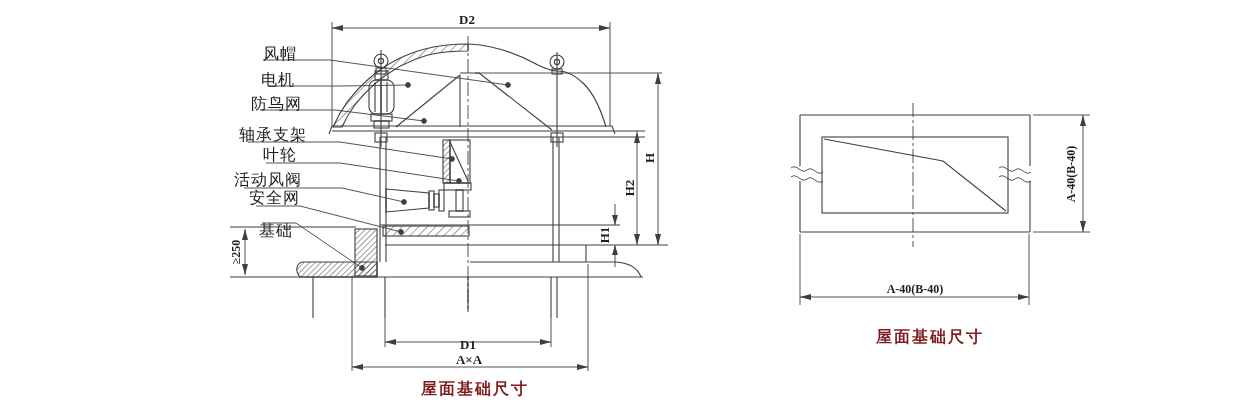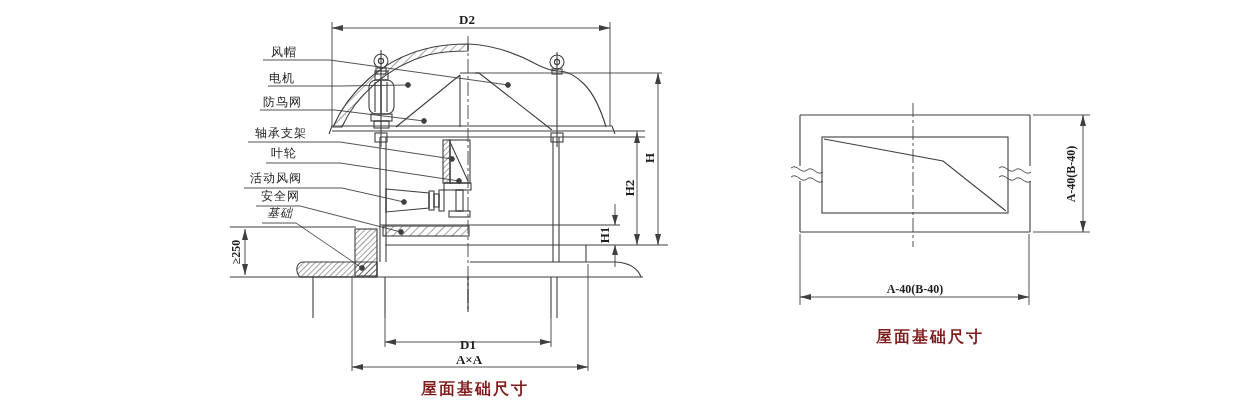--- a/index.html
+++ b/index.html
@@ -1,20 +1,20 @@
 <!DOCTYPE html>
 <html><head>
 <meta charset="utf-8">
 <style>
   html,body{margin:0;padding:0;background:#ffffff;}
   #stage{position:relative;width:1258px;height:414px;background:#ffffff;overflow:hidden;
          font-family:"Liberation Serif","DejaVu Serif",serif;}
   #stage svg{position:absolute;left:0;top:0;}
   .lbl{position:absolute;color:#1e1e1e;white-space:nowrap;line-height:1;}
-  .part{font-size:12px;letter-spacing:1px;}
+  .part{font-size:16px;letter-spacing:1px;}
   .dim{font-size:13px;font-weight:bold;}
   .dim-sm{font-size:12px;font-weight:bold;}
   .rot{transform:translate(-50%,-50%) rotate(-90deg);transform-origin:center center;}
   .ctr{transform:translate(-50%,-50%);}
   .caption{font-size:16px;font-weight:bold;letter-spacing:2px;color:#7f1d1d;}
 </style>
 </head>
 <body>
 
 <div id="stage">
@@ -174,21 +174,21 @@
     </g>
   </svg>
 
   <div class="lbl part" style="right:961px;top:46px;">风帽</div>
   <div class="lbl part" style="right:963px;top:72px;">电机</div>
   <div class="lbl part" style="right:956px;top:96px;">防鸟网</div>
   <div class="lbl part" style="right:951px;top:127px;">轴承支架</div>
   <div class="lbl part" style="right:961px;top:147px;">叶轮</div>
   <div class="lbl part" style="right:956px;top:172px;">活动风阀</div>
   <div class="lbl part" style="right:958px;top:190px;">安全网</div>
-  <div class="lbl part" style="right:965px;top:207px;font-style:italic;">基础</div>
+  <div class="lbl part" style="right:965px;top:223px;">基础</div>
 
   <div class="lbl dim ctr" style="left:458px;top:19px;margin-left:9px;">D2</div>
   <div class="lbl dim rot" style="left:649px;top:158px;">H</div>
   <div class="lbl dim rot" style="left:629px;top:188px;">H2</div>
   <div class="lbl dim rot" style="left:604px;top:235px;">H1</div>
   <div class="lbl dim-sm rot" style="left:236px;top:252px;">≥250</div>
   <div class="lbl dim ctr" style="left:468px;top:333px;margin-top:11px;">D1</div>
   <div class="lbl dim ctr" style="left:469px;top:359px;">A×A</div>
   <div class="lbl caption ctr" style="left:475px;top:389px;">屋面基础尺寸</div>
 

